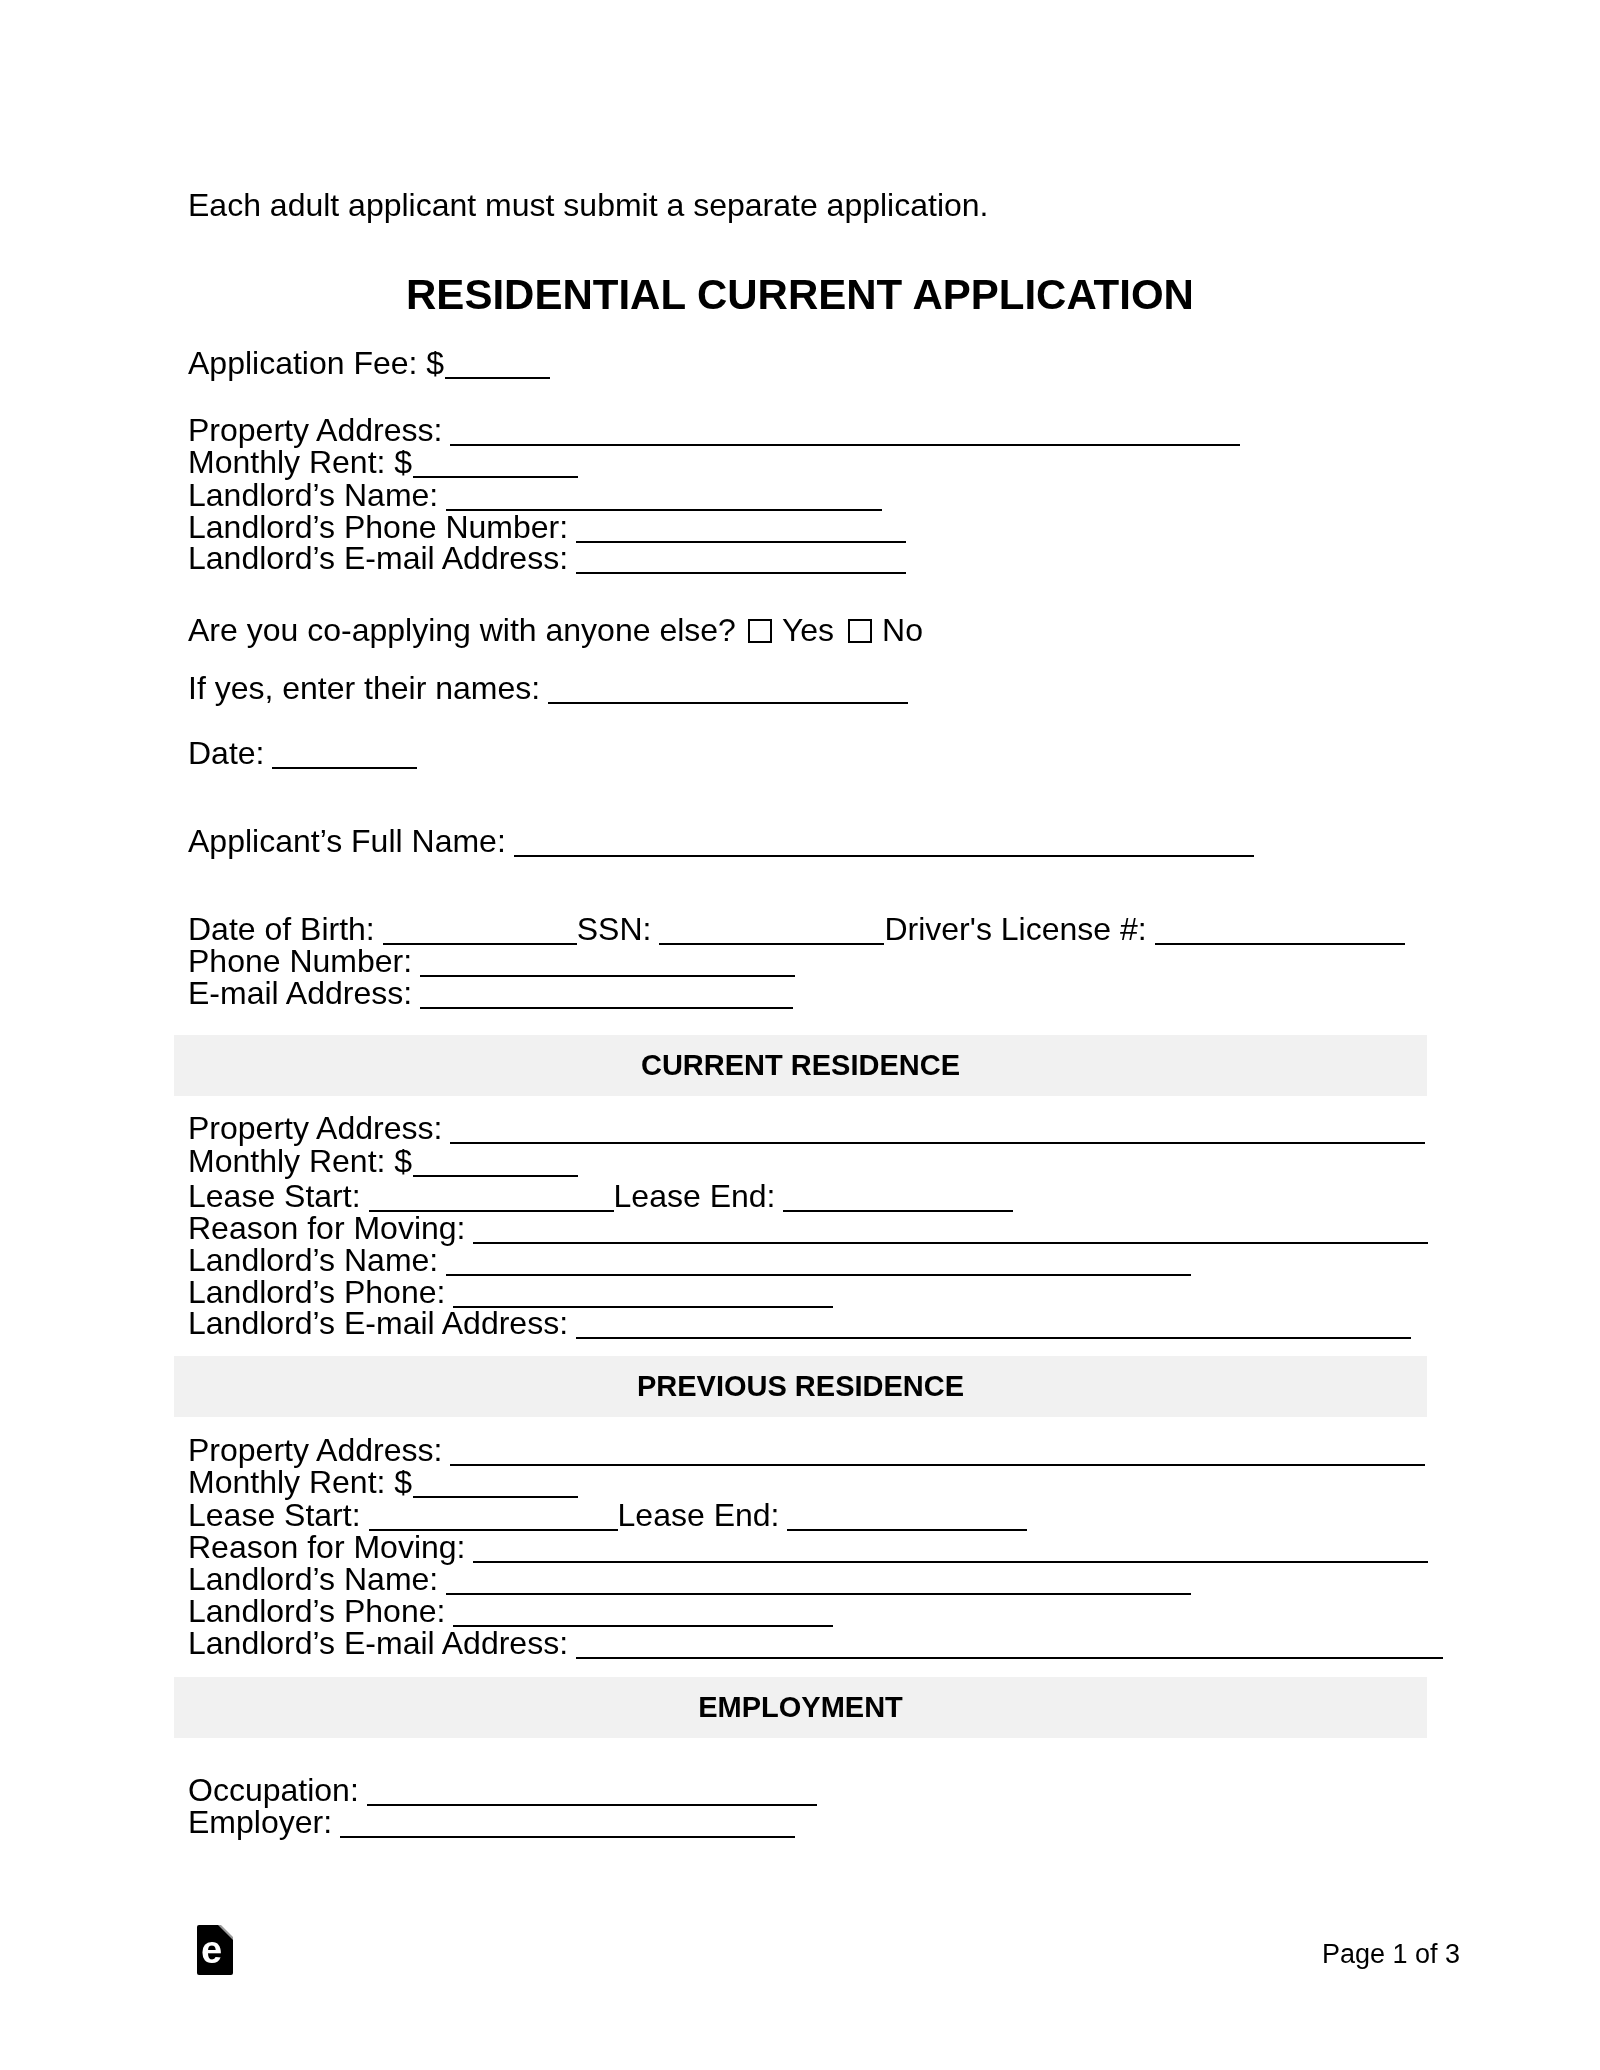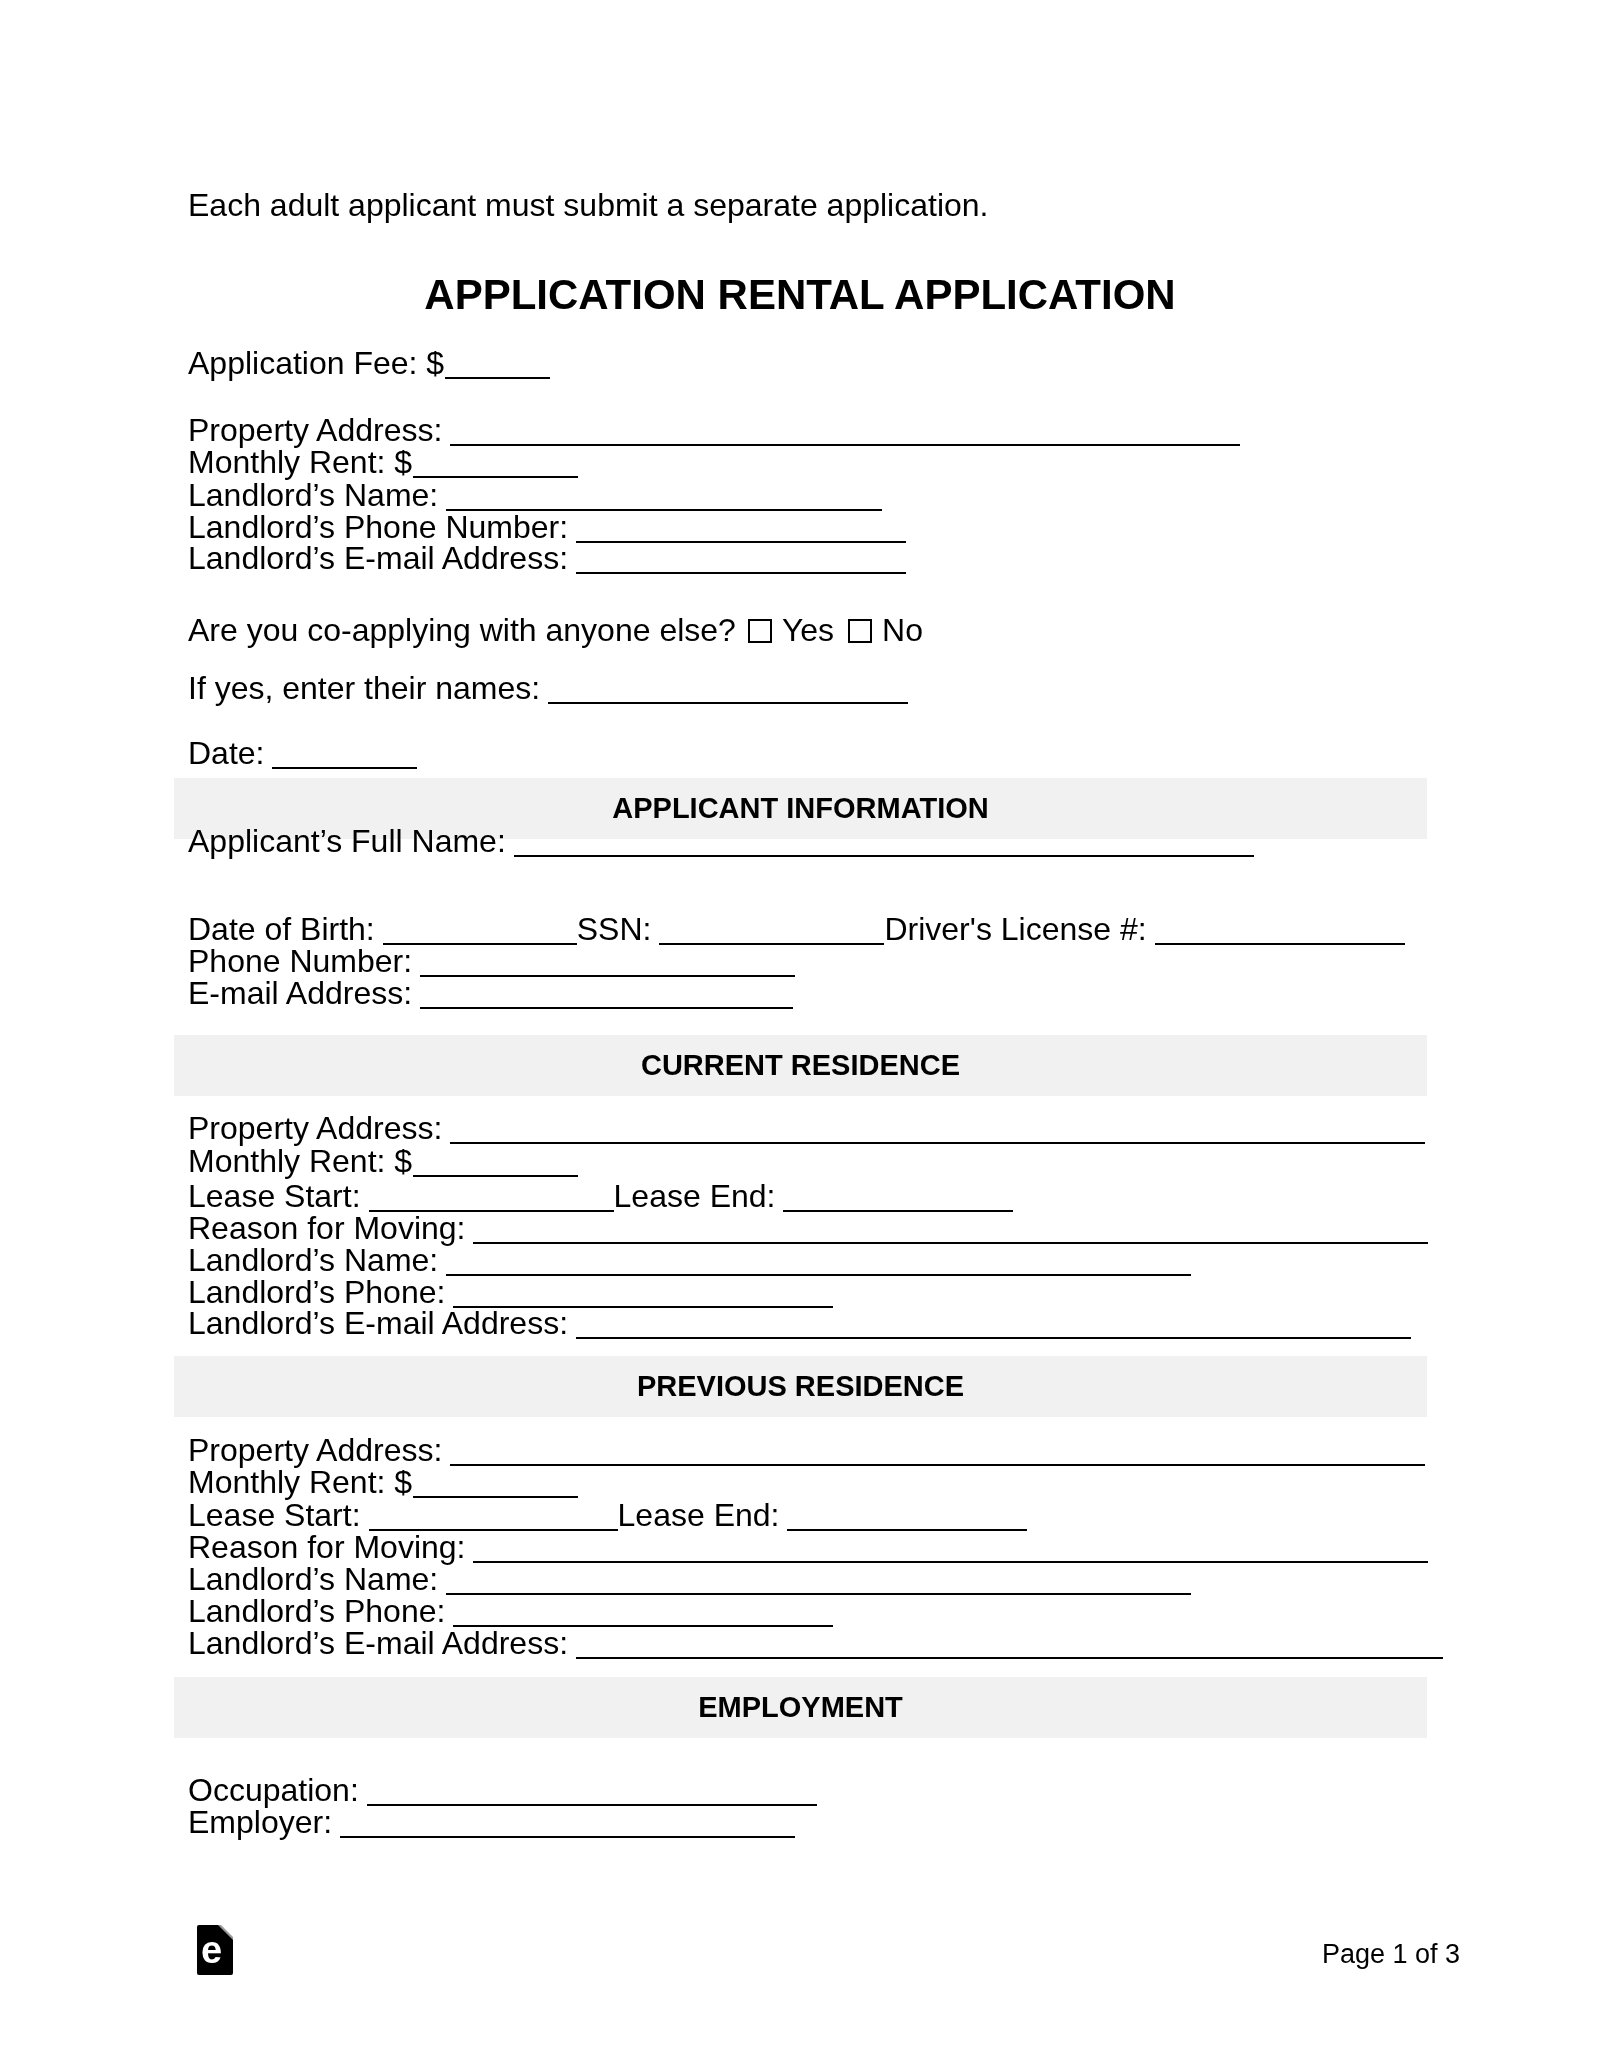--- a/index.html
+++ b/index.html
@@ -103,21 +103,21 @@
     line-height:48px;
   }
 </style>
 </head>
 <body>
 
 <div id="page">
 
   <div class="line" style="top:188px">Each adult applicant must submit a separate application.</div>
 
-  <div class="title">APPLICATION RENTAL APPLICATION</div>
+  <div class="title">RESIDENTIAL CURRENT APPLICATION</div>
 
   <div class="line" style="top:346px">
     <span>Application Fee: $</span><span class="blank tight" style="width:105px"></span>
   </div>
 
   <div class="line" style="top:413px">
     <span>Property Address:</span><span class="blank" style="width:790px"></span>
   </div>
   <div class="line" style="top:445px">
     <span>Monthly Rent: $</span><span class="blank tight" style="width:165px"></span>
@@ -135,21 +135,20 @@
   <div class="line" style="top:671px">
     <span>If yes, enter their names:</span><span class="blank" style="width:360px"></span>
   </div>
   <div class="line" style="top:613px">
     <span>Are you co-applying with anyone else?</span><span class="cbx first"></span><span>Yes</span><span class="cbx second"></span><span>No</span>
   </div>
   <div class="line" style="top:736px">
     <span>Date:</span><span class="blank" style="width:145px"></span>
   </div>
 
-  <div class="bar" style="top:778px">APPLICANT INFORMATION</div>
 
   <div class="line" style="top:824px">
     <span>Applicant’s Full Name:</span><span class="blank" style="width:740px"></span>
   </div>
   <div class="line" style="top:912px">
     <span>Date of Birth:</span><span class="blank" style="width:194px"></span><span class="inner-label">SSN:</span><span class="blank" style="width:225px"></span><span class="inner-label">Driver's License #:</span><span class="blank" style="width:250px"></span>
   </div>
   <div class="line" style="top:944px">
     <span>Phone Number:</span><span class="blank" style="width:375px"></span>
   </div>

